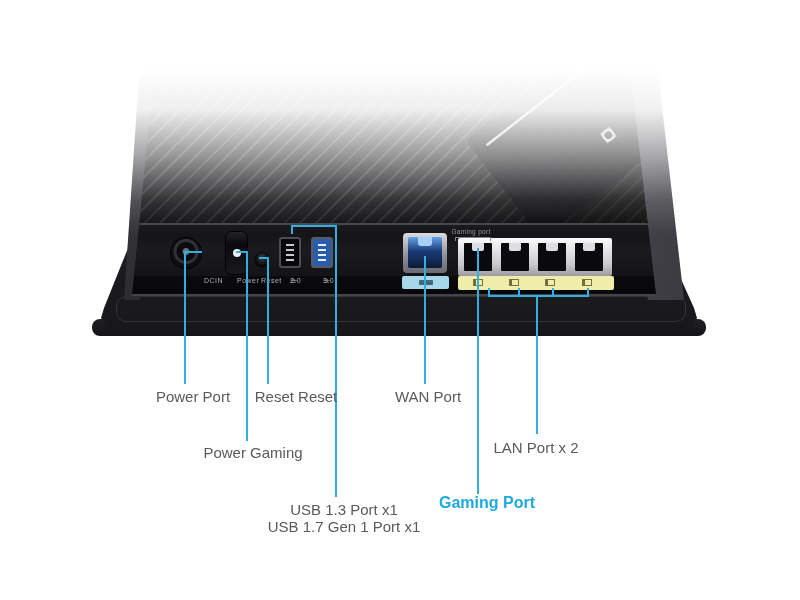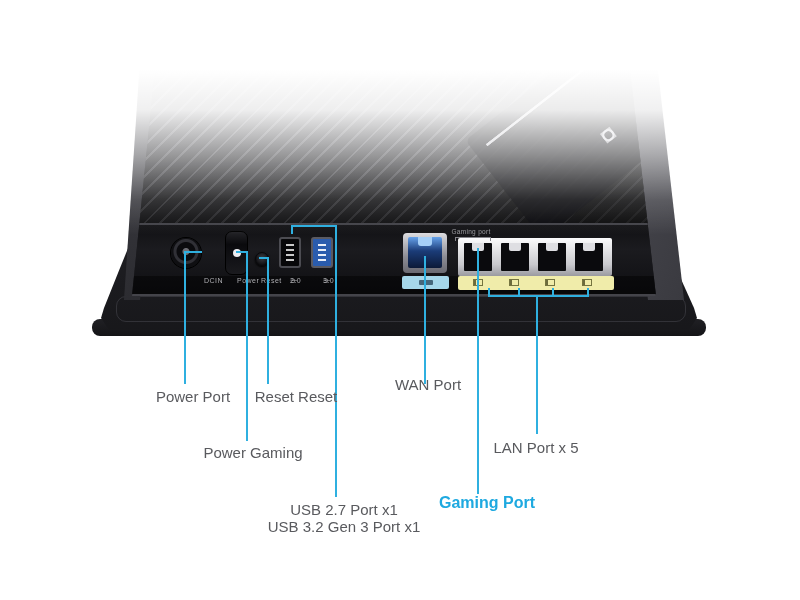--- a/index.html
+++ b/index.html
@@ -226,21 +226,21 @@
   <div class="v" style="left:488px;top:288px;height:9px"></div>
   <div class="v" style="left:518px;top:288px;height:9px"></div>
   <div class="v" style="left:552px;top:288px;height:9px"></div>
   <div class="v" style="left:587px;top:288px;height:9px"></div>
   <div class="h" style="left:488px;top:295px;width:101px"></div>
   <div class="v" style="left:536px;top:295px;height:139px"></div>
 
   <div class="lbl" style="left:193px;top:388px">Power Port</div>
   <div class="lbl" style="left:296px;top:388px">Reset Reset</div>
   <div class="lbl" style="left:253px;top:444px">Power Gaming</div>
-  <div class="lbl" style="left:428px;top:376px">WAN Port</div>
-  <div class="lbl" style="left:536px;top:439px">LAN Port x 5</div>
+  <div class="lbl" style="left:428px;top:388px">WAN Port</div>
+  <div class="lbl" style="left:536px;top:439px">LAN Port x 2</div>
   <div class="lbl lbl-c" style="left:344px;top:501px">
-    <div style="position:static">USB 2.7 Port x1</div>
-    <div style="position:static">USB 3.2 Gen 3 Port x1</div>
+    <div style="position:static">USB 1.3 Port x1</div>
+    <div style="position:static">USB 1.7 Gen 1 Port x1</div>
   </div>
   <div class="lbl lbl-gaming" style="left:487px;top:494px">Gaming Port</div>
 
 </div>
 
 </body></html>

